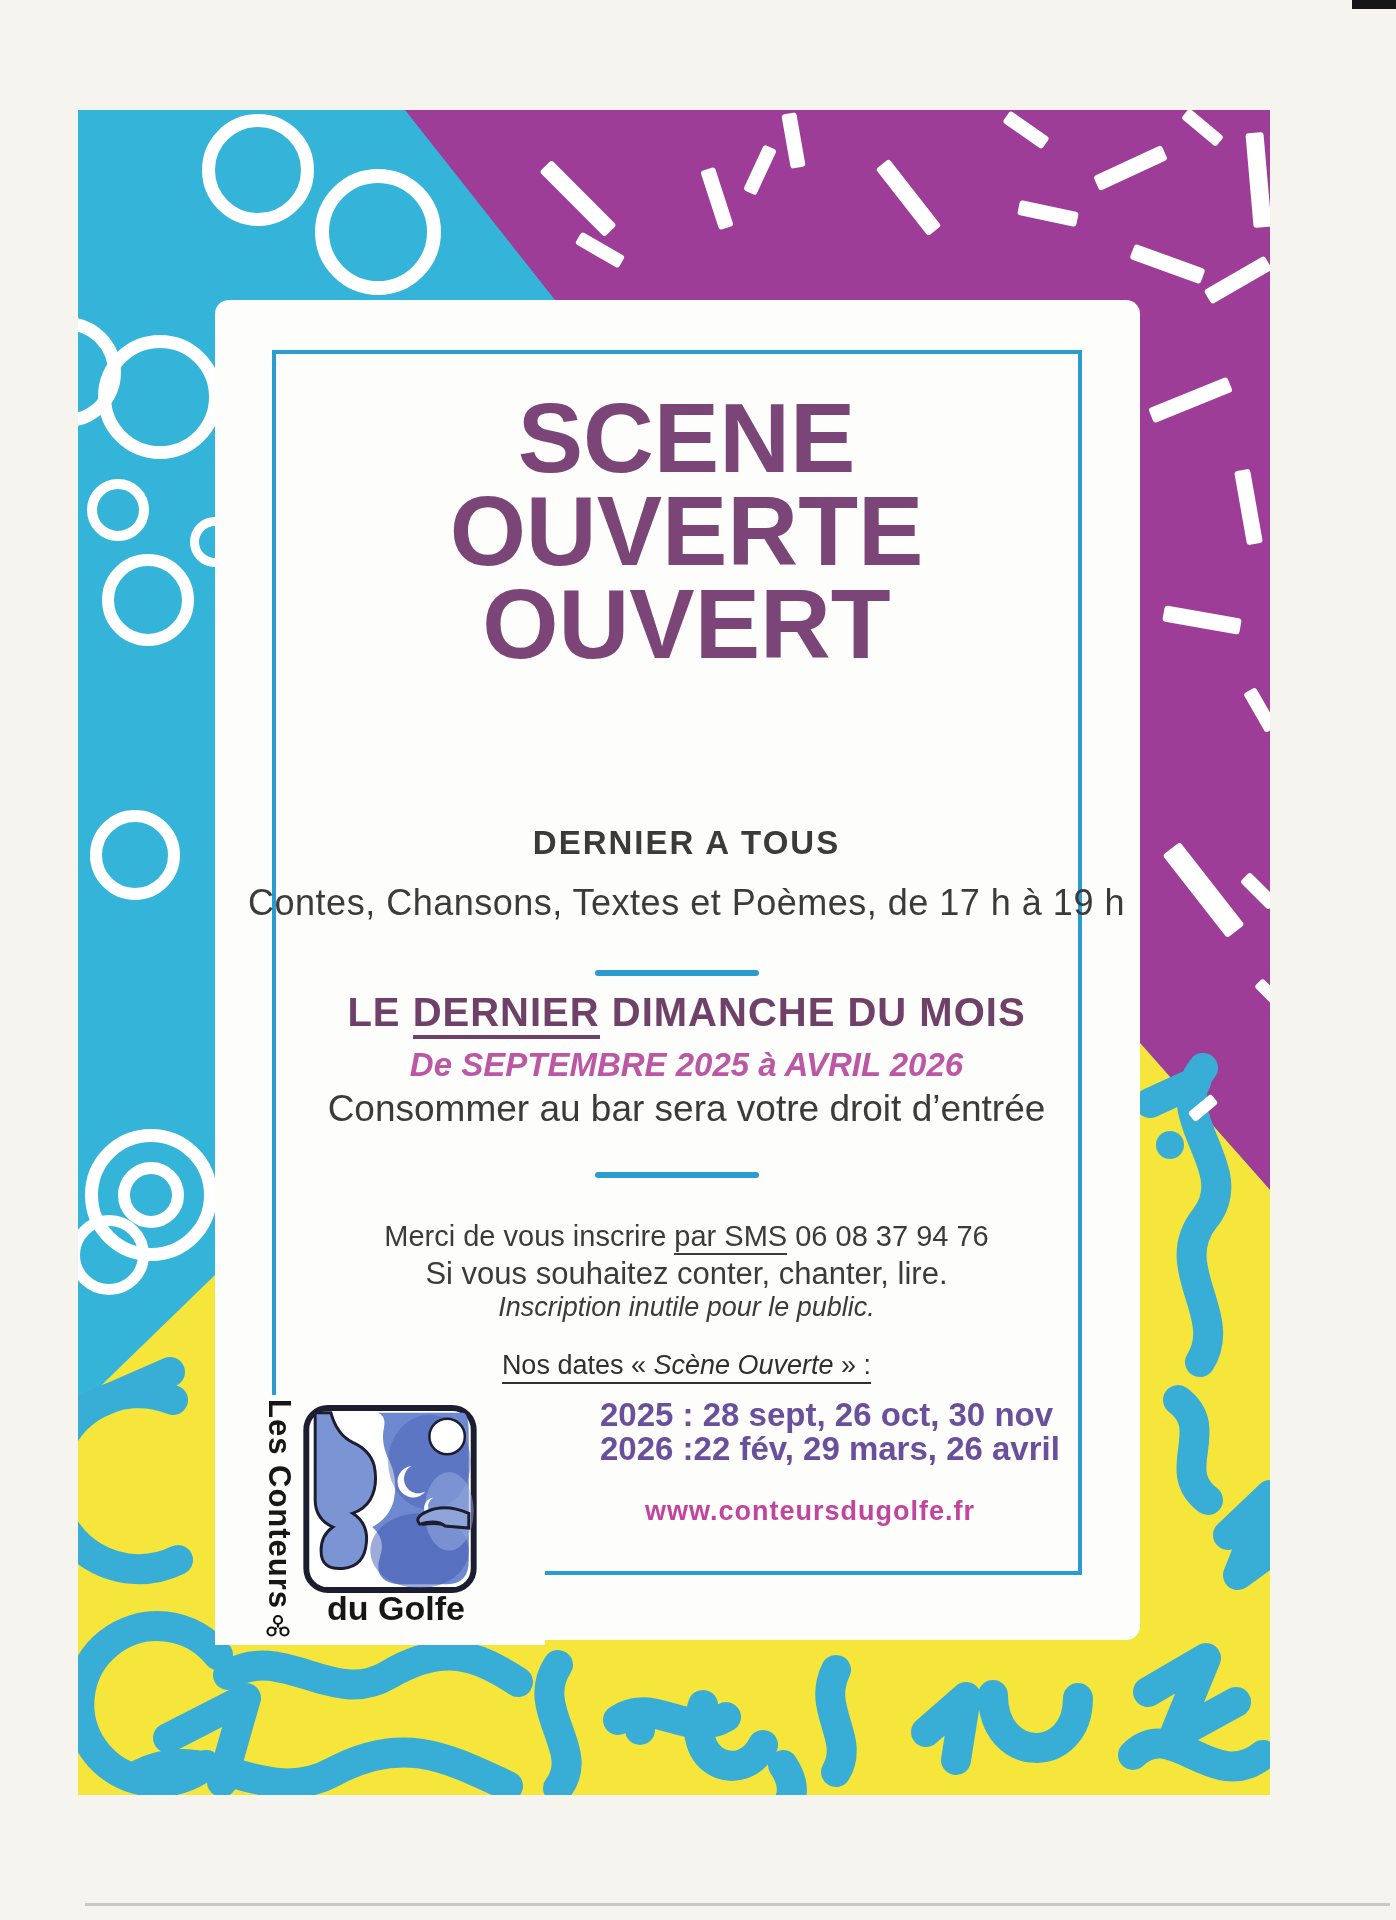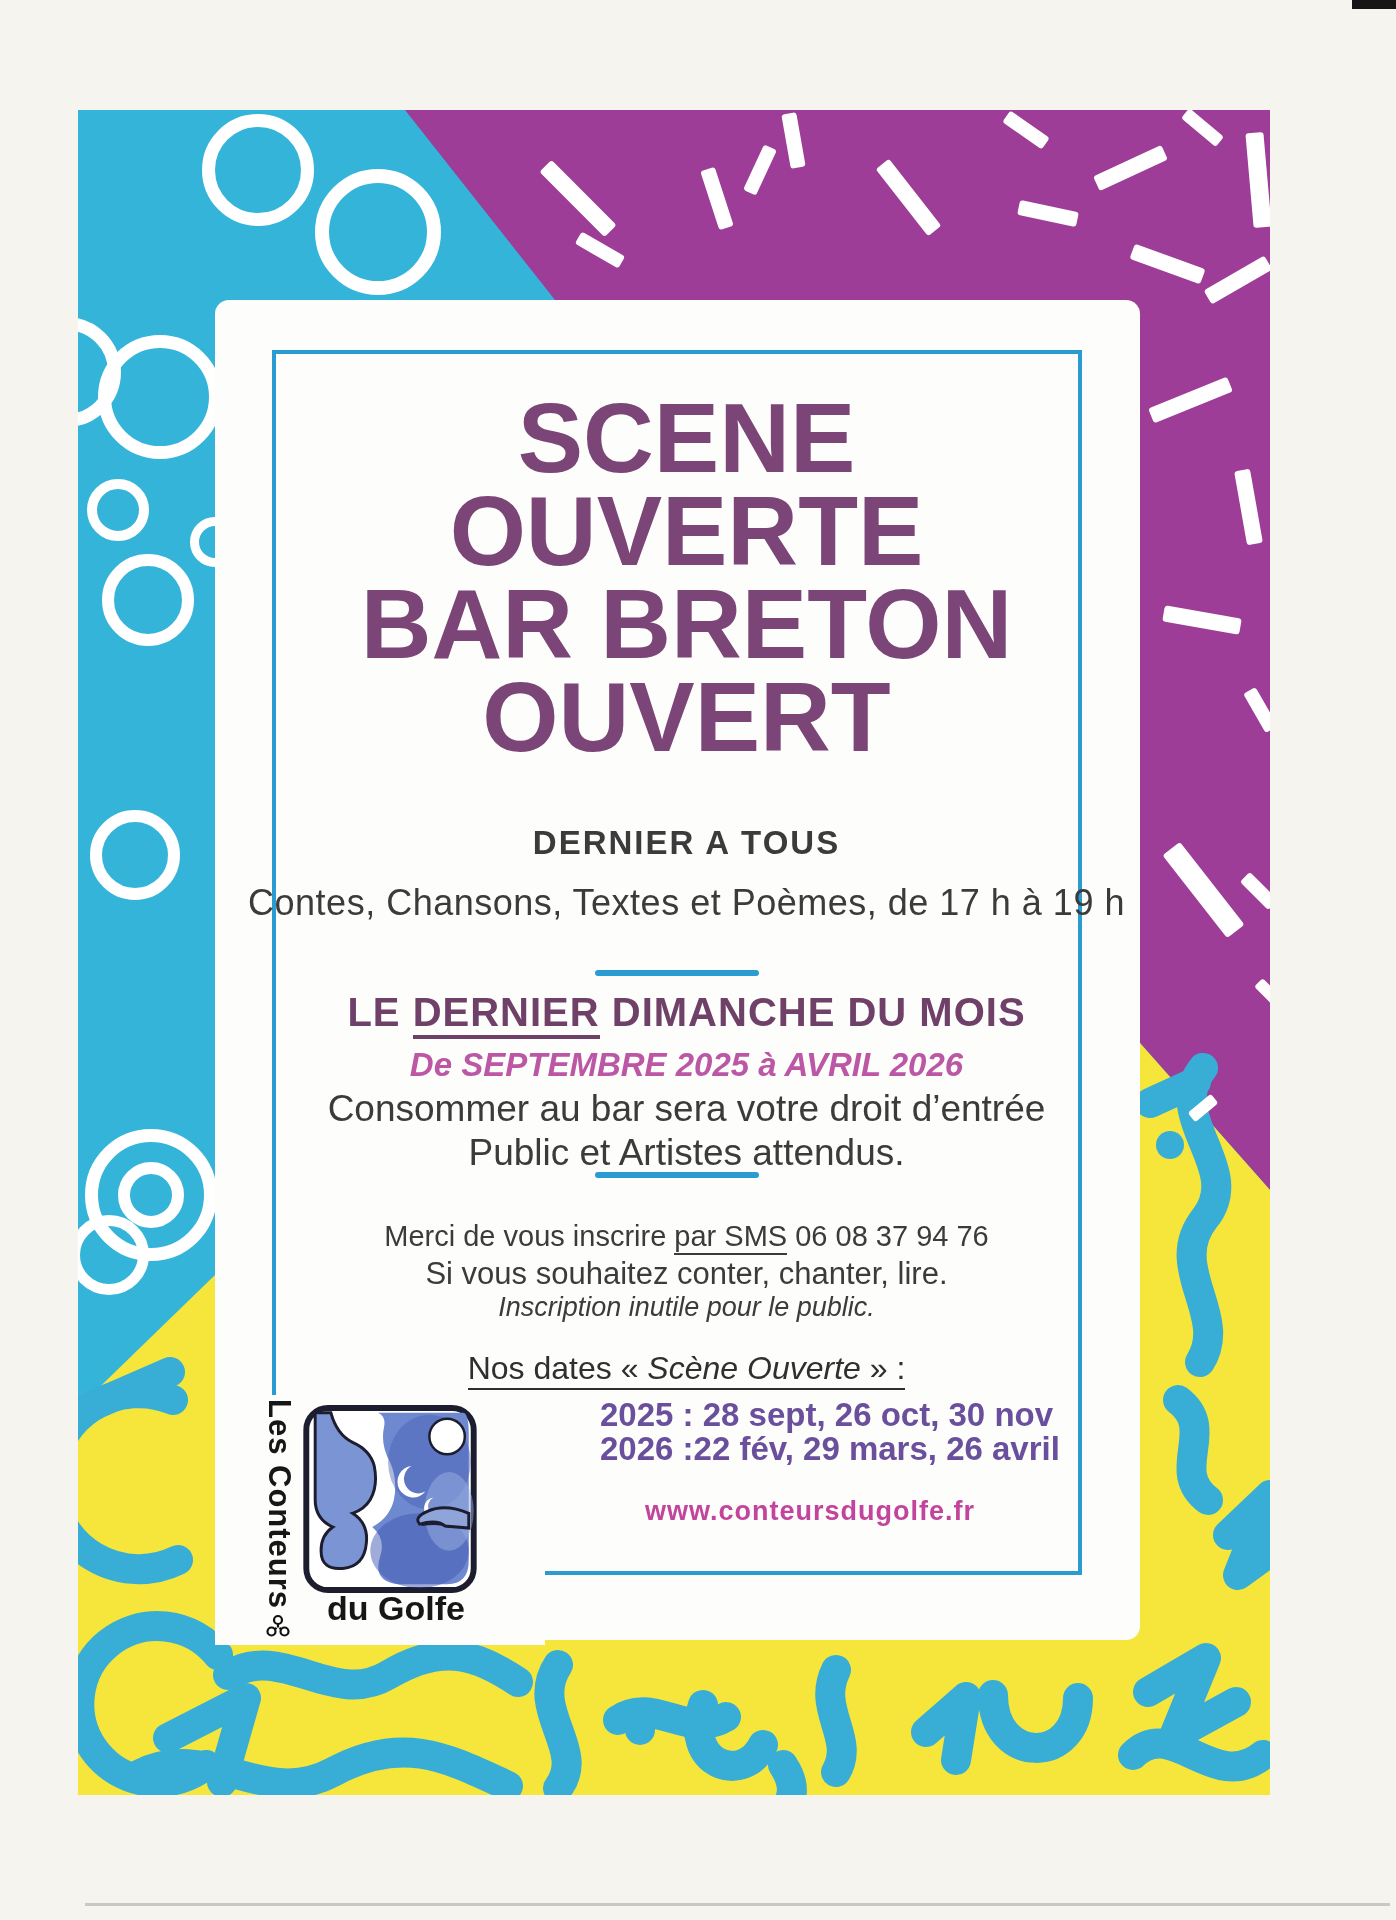--- a/index.html
+++ b/index.html
@@ -30,21 +30,21 @@
   .divider-2{top:872px;}
   .schedule{top:690px;font-size:40px;font-weight:700;color:#6f4068;letter-spacing:1px;}
   .schedule .u{border-bottom:4px solid #6f4068;padding-bottom:1px;}
   .period{top:746px;font-size:33px;font-weight:700;font-style:italic;color:#bb57a4;}
   .entry1{top:788px;font-size:37px;}
   .entry2{top:832px;font-size:37px;}
   .signup1{top:920px;font-size:29px;}
   .signup1 .u{border-bottom:2px solid #3b3b3b;padding-bottom:1px;}
   .signup2{top:956px;font-size:31px;}
   .signup3{top:992px;font-size:27px;font-style:italic;}
-  .dates-head{top:1050px;font-size:32px;color:#2f2f2f;}
+  .dates-head{top:1050px;font-size:27px;color:#2f2f2f;}
   .dates-head .u{border-bottom:2px solid #2f2f2f;padding-bottom:2px;}
   .dates-head .it{font-style:italic;}
   .dates-line{position:absolute;left:385px;white-space:nowrap;font-size:33px;font-weight:700;color:#6a4f9c;text-align:left;}
   .dates-1{top:1096px;}
   .dates-2{top:1130px;}
   .website{position:absolute;left:595px;top:1196px;transform:translateX(-50%);font-size:27px;font-weight:700;letter-spacing:1px;color:#c2449c;white-space:nowrap;}
 
   
   .logo{position:absolute;left:0;top:1095px;width:330px;height:250px;background:#fdfdfb;}
   .logo-les{position:absolute;left:46px;top:4px;height:218px;writing-mode:vertical-rl;font-size:31px;font-weight:700;color:#161616;letter-spacing:1px;white-space:nowrap;}
@@ -124,34 +124,32 @@
       <div class="cf" style="left:657px;top:53px;width:50px;height:14px;transform:rotate(-65deg);"></div>
       <div class="cf" style="left:497px;top:133px;width:50px;height:14px;transform:rotate(30deg);"></div>
     </div>
 
     <div class="card">
       <div class="inner-border"></div>
 
       <div class="ctext title">
         <div>SCENE</div>
         <div>OUVERTE</div>
-        <div>BAR BRETON</div>
         <div>OUVERT</div>
       </div>
 
       <div class="ctext open-to-all">DERNIER A TOUS</div>
       <div class="ctext tagline">Contes, Chansons, Textes et Poèmes, de 17 h à 19 h</div>
 
       <div class="divider divider-1"></div>
 
       <div class="ctext schedule"><span>LE </span><span class="u">DERNIER</span><span> DIMANCHE DU MOIS</span></div>
 
       <div class="ctext period">De SEPTEMBRE 2025 à AVRIL 2026</div>
       <div class="ctext entry1">Consommer au bar sera votre droit d’entrée</div>
-      <div class="ctext entry2">Public et Artistes attendus.</div>
 
       <div class="divider divider-2"></div>
 
       <div class="ctext signup1"><span>Merci de vous inscrire </span><span class="u">par SMS</span><span> 06 08 37 94 76</span></div>
       <div class="ctext signup2">Si vous souhaitez conter, chanter, lire.</div>
       <div class="ctext signup3">Inscription inutile pour le public.</div>
 
       <div class="ctext dates-head"><span class="u"><span>Nos dates « </span><span class="it">Scène Ouverte</span><span> » :</span></span></div>
 
       <div class="dates-line dates-1">2025 : 28 sept, 26 oct, 30 nov</div>

